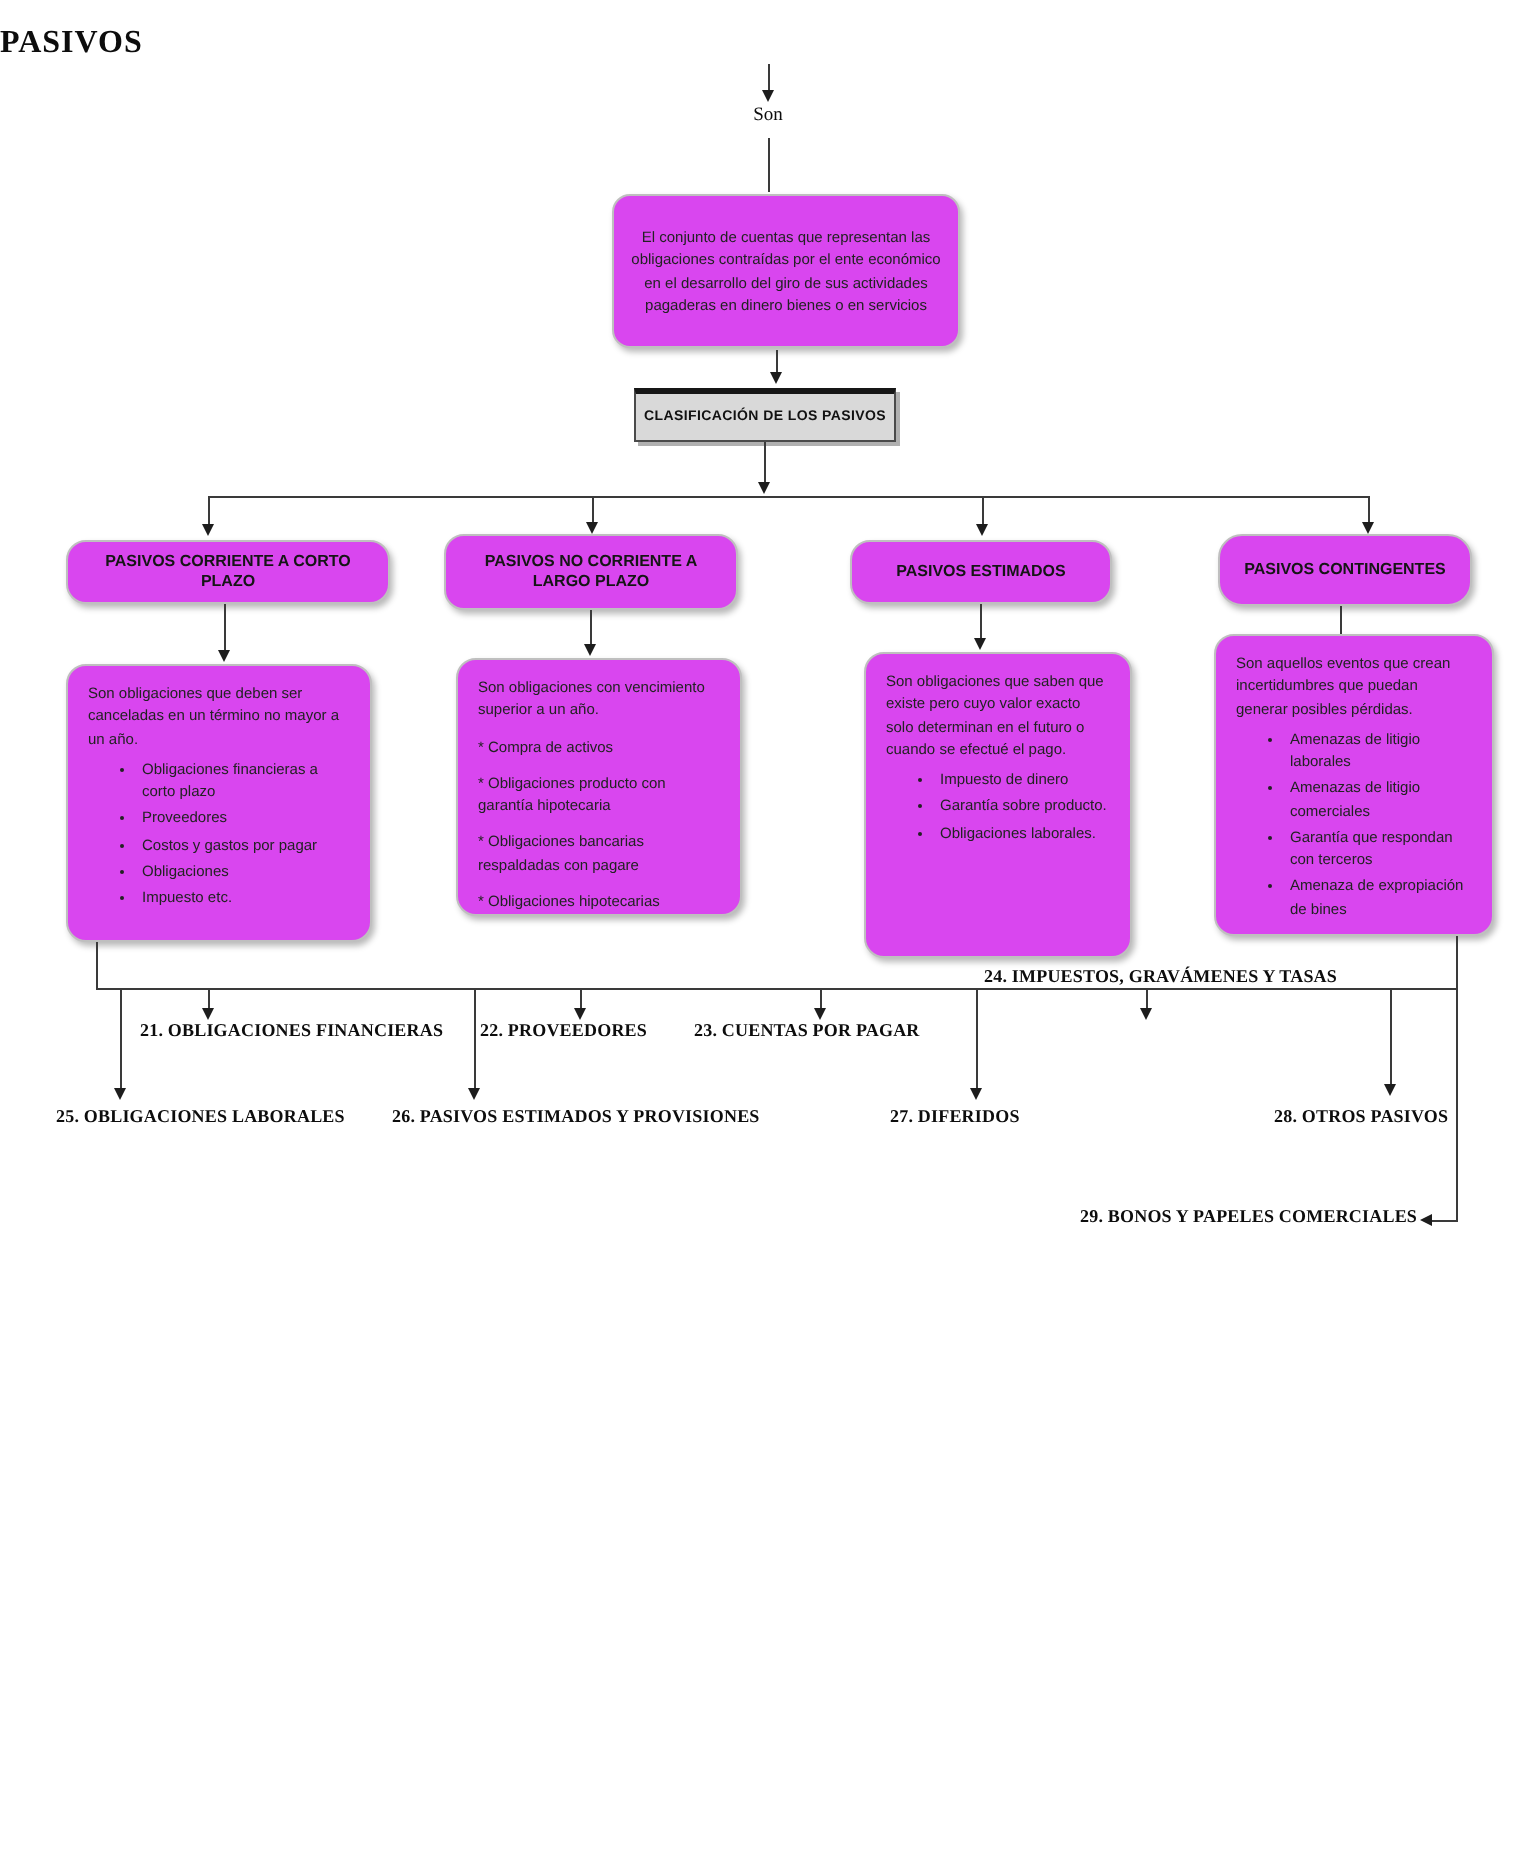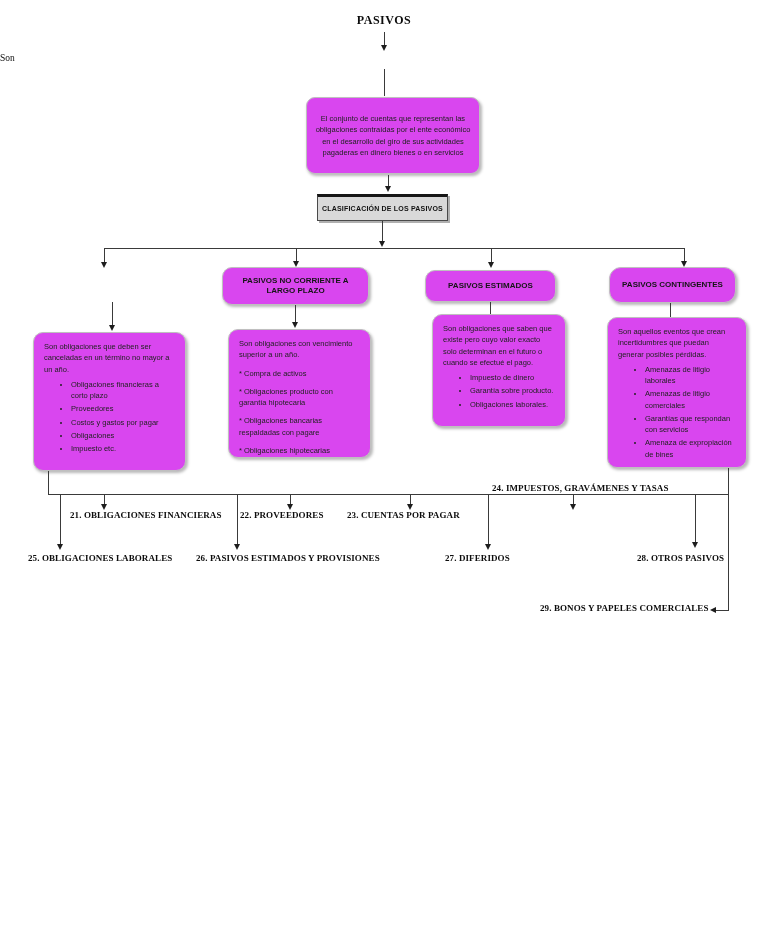--- a/index.html
+++ b/index.html
@@ -29,24 +29,24 @@
     font-size:7px; font-weight:bold; letter-spacing:0.2px; white-space:nowrap; color:#111;
   }
   .hbox { display:flex; align-items:center; justify-content:center; text-align:center;
     font-size:8px; font-weight:bold; line-height:1.3; color:#151515; padding:2px 6px; }
   .dbox { padding:8px 10px; font-size:7.5px; line-height:1.5; color:#222; overflow:hidden; }
   .dbox ul { margin:4px 0 0 0; padding-left:27px; }
   .dbox li { margin-bottom:2px; }
   .dbox p.star { margin-top:7px; }
   .acct { position:absolute; font-family:"Liberation Serif", serif; font-weight:bold;
     font-size:9px; white-space:nowrap; color:#0d0d0d; letter-spacing:0.1px; }
-  .toptitle { position:absolute; left:0; right:0; text-align:center;
-    font-family:"Liberation Serif", serif; font-weight:bold; font-size:12px;
+  .toptitle { position:absolute; left:0; right:0; text-align:left;
+    font-family:"Liberation Serif", serif; font-weight:bold; font-size:16px;
     letter-spacing:0.5px; color:#0d0d0d; }
-  .son { position:absolute; left:0; right:0; text-align:left;
+  .son { position:absolute; left:0; right:0; text-align:center;
     font-family:"Liberation Serif", serif; font-size:9.5px; color:#0d0d0d; }
 </style>
 </head>
 <body>
 
 <div class="canvas">
 
   <div class="toptitle" style="top:13px;">PASIVOS</div>
   <div class="vline" style="left:384px; top:32px; height:14px;"></div>
   <div class="ah-down" style="left:381px; top:45px;"></div>
@@ -68,20 +68,21 @@
   <div class="hline" style="left:104px; top:248px; width:581px;"></div>
   <div class="vline" style="left:104px; top:248px; height:14px;"></div>
   <div class="ah-down" style="left:101px; top:262px;"></div>
   <div class="vline" style="left:296px; top:248px; height:13px;"></div>
   <div class="ah-down" style="left:293px; top:261px;"></div>
   <div class="vline" style="left:491px; top:248px; height:14px;"></div>
   <div class="ah-down" style="left:488px; top:262px;"></div>
   <div class="vline" style="left:684px; top:248px; height:13px;"></div>
   <div class="ah-down" style="left:681px; top:261px;"></div>
 
+  <div class="gbox hbox" style="left:33px; top:270px; width:162px; height:32px;">PASIVOS CORRIENTE A CORTO PLAZO</div>
   <div class="gbox hbox" style="left:222px; top:267px; width:147px; height:38px;">PASIVOS NO CORRIENTE A LARGO PLAZO</div>
   <div class="gbox hbox" style="left:425px; top:270px; width:131px; height:32px;">PASIVOS ESTIMADOS</div>
   <div class="gbox hbox" style="left:609px; top:267px; width:127px; height:36px;border-radius:12px;">PASIVOS CONTINGENTES</div>
 
   <div class="vline" style="left:112px; top:302px; height:23px;"></div>
   <div class="ah-down" style="left:109px; top:325px;"></div>
   <div class="vline" style="left:295px; top:305px; height:17px;"></div>
   <div class="ah-down" style="left:292px; top:322px;"></div>
   <div class="vline" style="left:490px; top:302px; height:17px;"></div>
   <div class="ah-down" style="left:487px; top:319px;"></div>
@@ -99,35 +100,35 @@
   </div>
 
   <div class="gbox dbox" style="left:228px; top:329px; width:143px; height:129px;">
     <span>Son obligaciones con vencimiento superior a un año.</span>
     <p class="star">* Compra de activos</p>
     <p class="star">* Obligaciones producto con garantía hipotecaria</p>
     <p class="star">* Obligaciones bancarias respaldadas con pagare</p>
     <p class="star">* Obligaciones hipotecarias</p>
   </div>
 
-  <div class="gbox dbox" style="left:432px; top:314px; width:134px; height:113px;">
+  <div class="gbox dbox" style="left:432px; top:326px; width:134px; height:153px;">
     <span>Son obligaciones que saben que existe pero cuyo valor exacto solo determinan en el futuro o cuando se efectué el pago.</span>
     <ul>
       <li>Impuesto de dinero</li>
       <li>Garantía sobre producto.</li>
       <li>Obligaciones laborales.</li>
     </ul>
   </div>
 
   <div class="gbox dbox" style="left:607px; top:317px; width:140px; height:151px;">
     <span>Son aquellos eventos que crean incertidumbres que puedan generar posibles pérdidas.</span>
     <ul>
       <li>Amenazas de litigio laborales</li>
       <li>Amenazas de litigio comerciales</li>
-      <li>Garantías que respondan con servicios</li>
+      <li>Garantía que respondan con terceros</li>
       <li>Amenaza de expropiación de bines</li>
     </ul>
   </div>
 
   <div class="vline" style="left:48px; top:471px; height:23px;"></div>
   <div class="vline" style="left:728px; top:468px; height:26px;"></div>
   <div class="hline" style="left:48px; top:494px; width:681px;"></div>
 
   <div class="vline" style="left:104px; top:494px; height:10px;"></div>
   <div class="ah-down" style="left:101px; top:504px;"></div>

